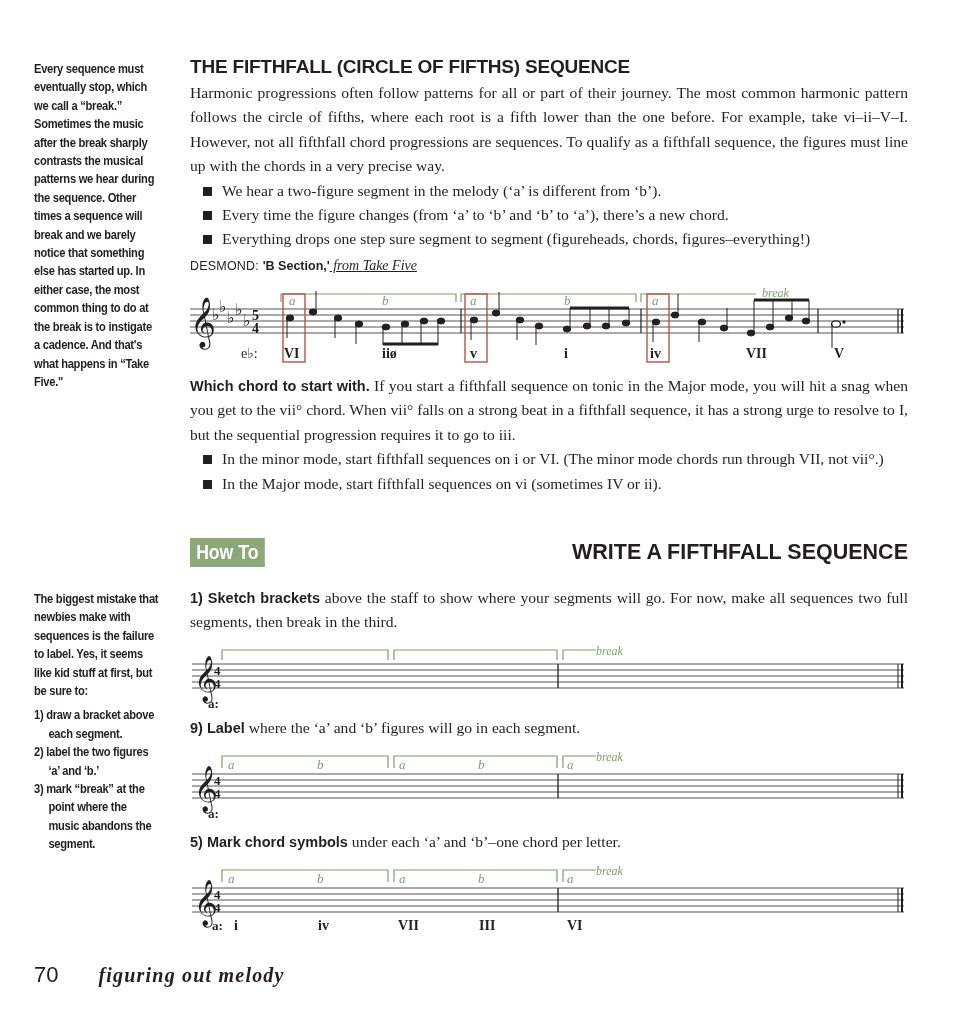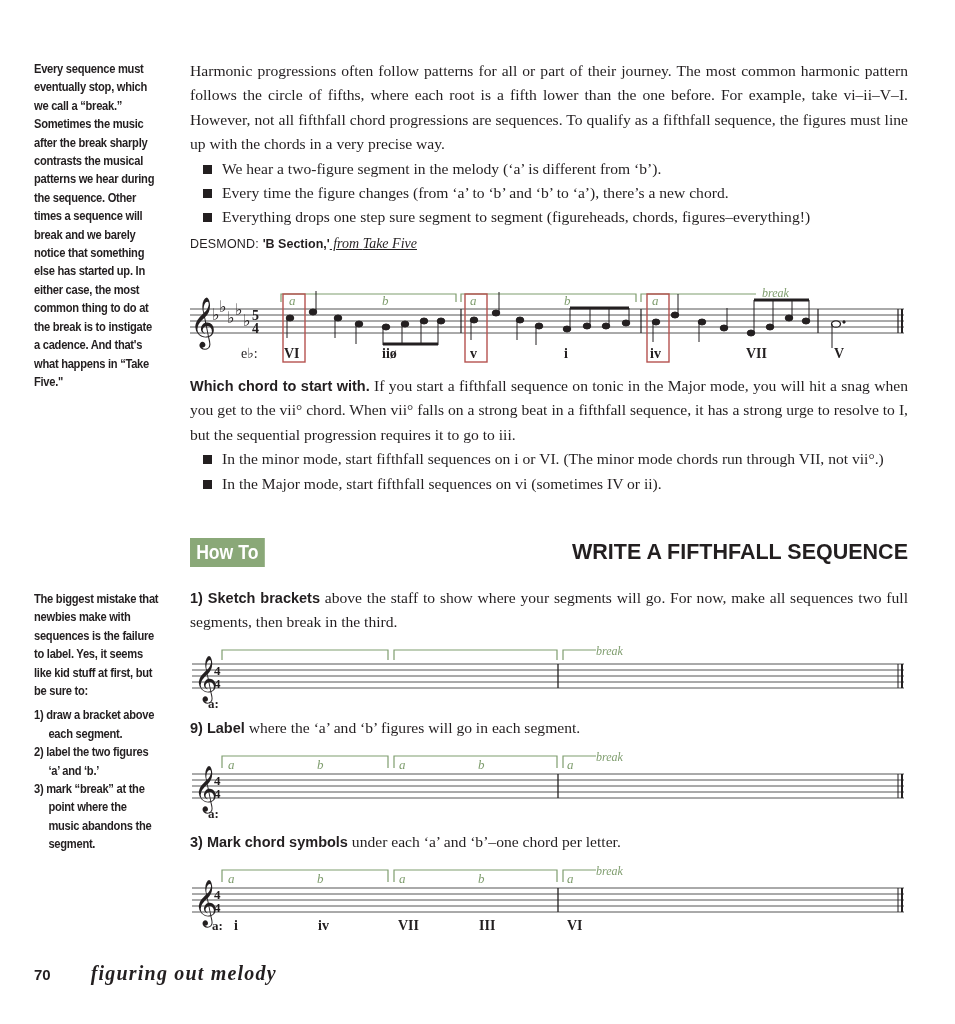--- a/index.html
+++ b/index.html
@@ -18,40 +18,41 @@
   .caption { font-family: "Liberation Sans", sans-serif; font-size: 12.5px; }
   .caption .comp { letter-spacing: 0.2px; }
   .caption .piece { font-weight: bold; }
   .caption .from { font-family: "Liberation Serif", serif; font-style: italic; font-size: 14px; text-decoration: underline; }
   .caption .work { font-family: "Liberation Serif", serif; font-style: italic; font-size: 14px; text-decoration: underline; }
   .howto-row { display: flex; align-items: center; }
   .howto-badge { background: #8aa878; color: #fff; font-family: "Liberation Sans", sans-serif; font-weight: bold; font-size: 20px; padding: 3px 7px; transform: scaleX(0.88); transform-origin: left center; margin-right: -4px; }
   .howto-title { font-family: "Liberation Sans", sans-serif; font-weight: bold; font-size: 21.5px; margin-left: 8px; }
   svg text { font-family: "Liberation Serif", serif; }
   .footer { position: absolute; left: 34px; top: 962px; display: flex; align-items: baseline; }
-  .footer .pg { font-family: "Liberation Sans", sans-serif; font-weight: bold; font-size: 15px; }
+  .footer .pg { font-family: "Liberation Sans", sans-serif; font-weight: normal; font-size: 22px; }
   .footer .ttl { font-family: "Liberation Serif", serif; font-style: italic; font-size: 20px; letter-spacing: 1.2px; margin-left: 40px; font-weight: bold; }
 </style>
 </head>
 <body>
 
 <div class="sidebar" style="top:60px;">
   <p>Every sequence must eventually stop, which we call a “break.” Sometimes the music after the break sharply contrasts the musical patterns we hear during the sequence. Other times a sequence will break and we barely notice that something else has started up. In either case, the most common thing to do at the break is to instigate a cadence. And that's what happens in “Take Five."</p>
 </div>
 
 <div class="sidebar" style="top:590px;">
   <p>The biggest mistake that newbies make with sequences is the failure to label. Yes, it seems like kid stuff at first, but be sure to:</p>
   <ol>
     <li>1) draw a bracket above each segment.</li>
     <li>2) label the two figures ‘a’ and ‘b.’</li>
     <li>3) mark “break” at  the point where the music abandons the segment.</li>
   </ol>
 </div>
 
 <div class="main" style="top:56px;">
+  <h1 class="h1">THE FIFTHFALL (CIRCLE OF FIFTHS) SEQUENCE</h1>
   <p class="body-text" style="margin-top:3px;">Harmonic progressions often follow patterns for all or part of their journey. The most common harmonic pattern follows the circle of fifths, where each root is a fifth lower than the one before. For example, take  vi–ii–V–I. However, not all fifthfall chord progressions are sequences. To qualify as a fifthfall sequence, the figures must line up with the chords in a very precise way.</p>
   <ul class="bullets">
     <li><span class="sq"></span><span>We hear a two-figure segment in the melody (‘a’ is different from ‘b’).</span></li>
     <li><span class="sq"></span><span>Every time the figure changes (from ‘a’ to ‘b’ and ‘b’ to ‘a’), there’s a new chord.</span></li>
     <li><span class="sq"></span><span>Everything drops one step sure segment to segment (figureheads, chords, figures–everything!)</span></li>
   </ul>
   <div class="caption" style="margin-top:6px;">
     <span class="comp">DESMOND: </span><span class="piece">'B Section,'</span><span class="from"> from </span><span class="work">Take Five</span>
   </div>
 </div>
@@ -252,21 +253,21 @@
     </g>
   <text x="8" y="54" font-size="40" fill="#231f20">𝄞</text>
   <g fill="#231f20" font-family="Liberation Sans, sans-serif" font-weight="bold" font-size="13">
       <text x="28" y="37">4</text>
       <text x="28" y="50">4</text>
     </g>
   <text x="22" y="70" font-weight="bold" font-size="13" fill="#231f20">a:</text>
 </svg>
 
 <div class="main" style="top:830px;">
-  <p class="body-text"><span class="lead">3) Mark chord symbols</span><span> under each ‘a’ and ‘b’–one chord per letter.</span></p>
+  <p class="body-text"><span class="lead">5) Mark chord symbols</span><span> under each ‘a’ and ‘b’–one chord per letter.</span></p>
 </div>
 
 <svg style="position:absolute; left:186px; top:862px;" width="724" height="76" viewBox="0 0 724 76">
   <g stroke="#7f9d6e" stroke-width="1.2" fill="none">
     <path d="M36,20 V8 H202 V20"></path>
       <path d="M208,20 V8 H371 V20"></path>
       <path d="M377,20 V8 H410"></path>
   </g>
   <g fill="#7f9d6e" font-style="italic" font-size="13">
     <text x="42" y="21">a</text>

